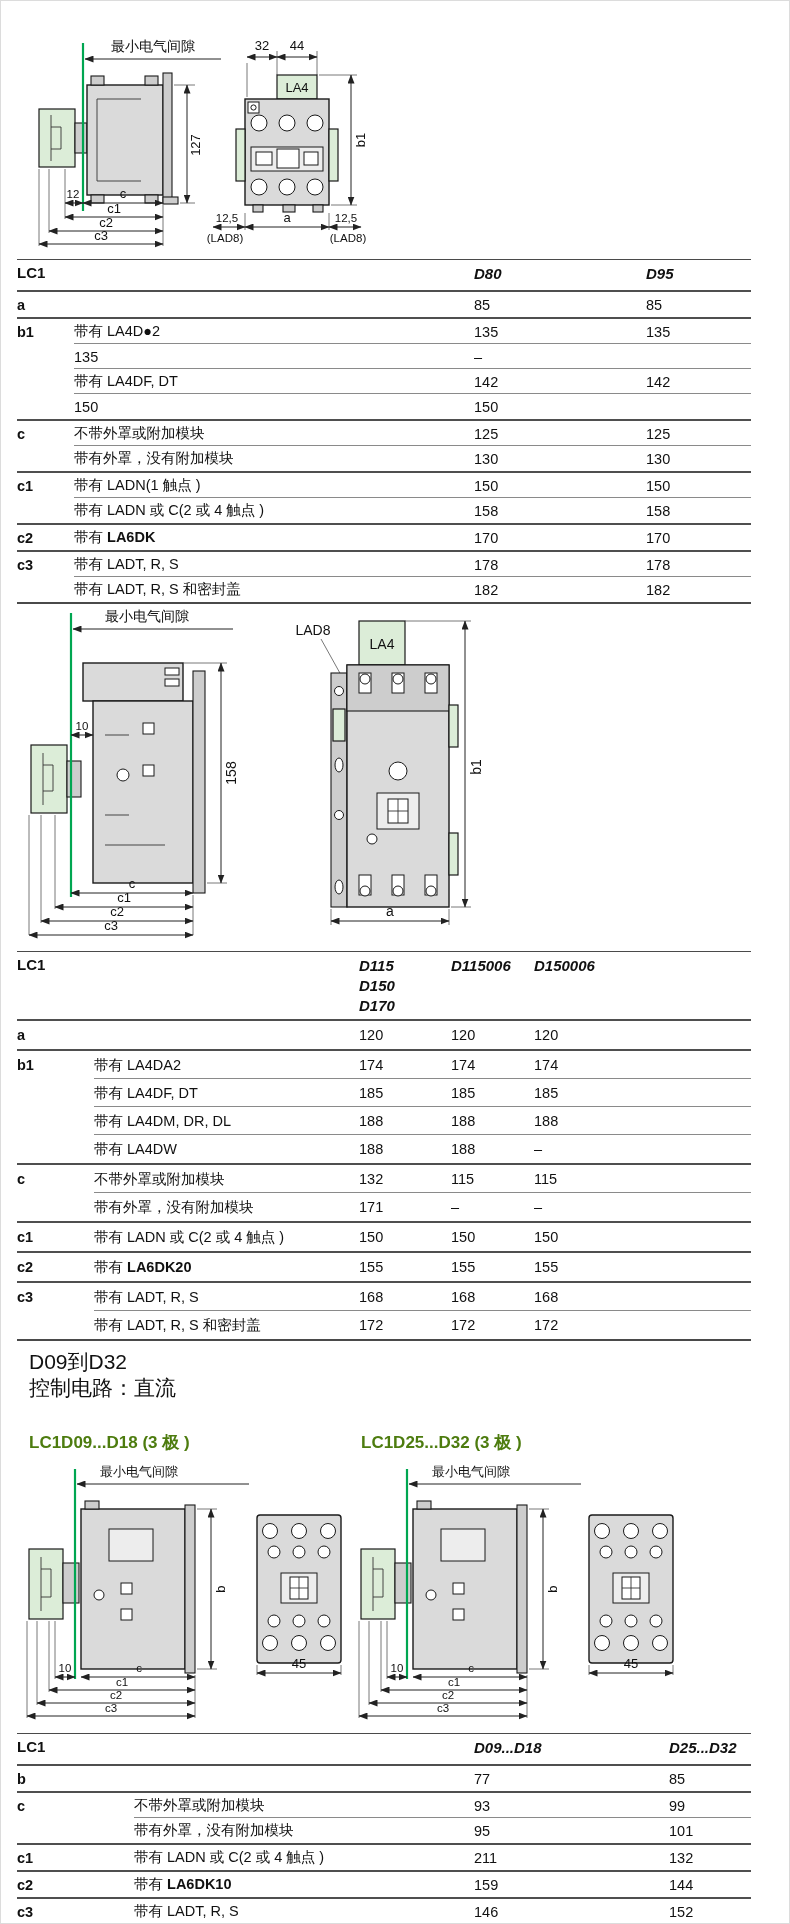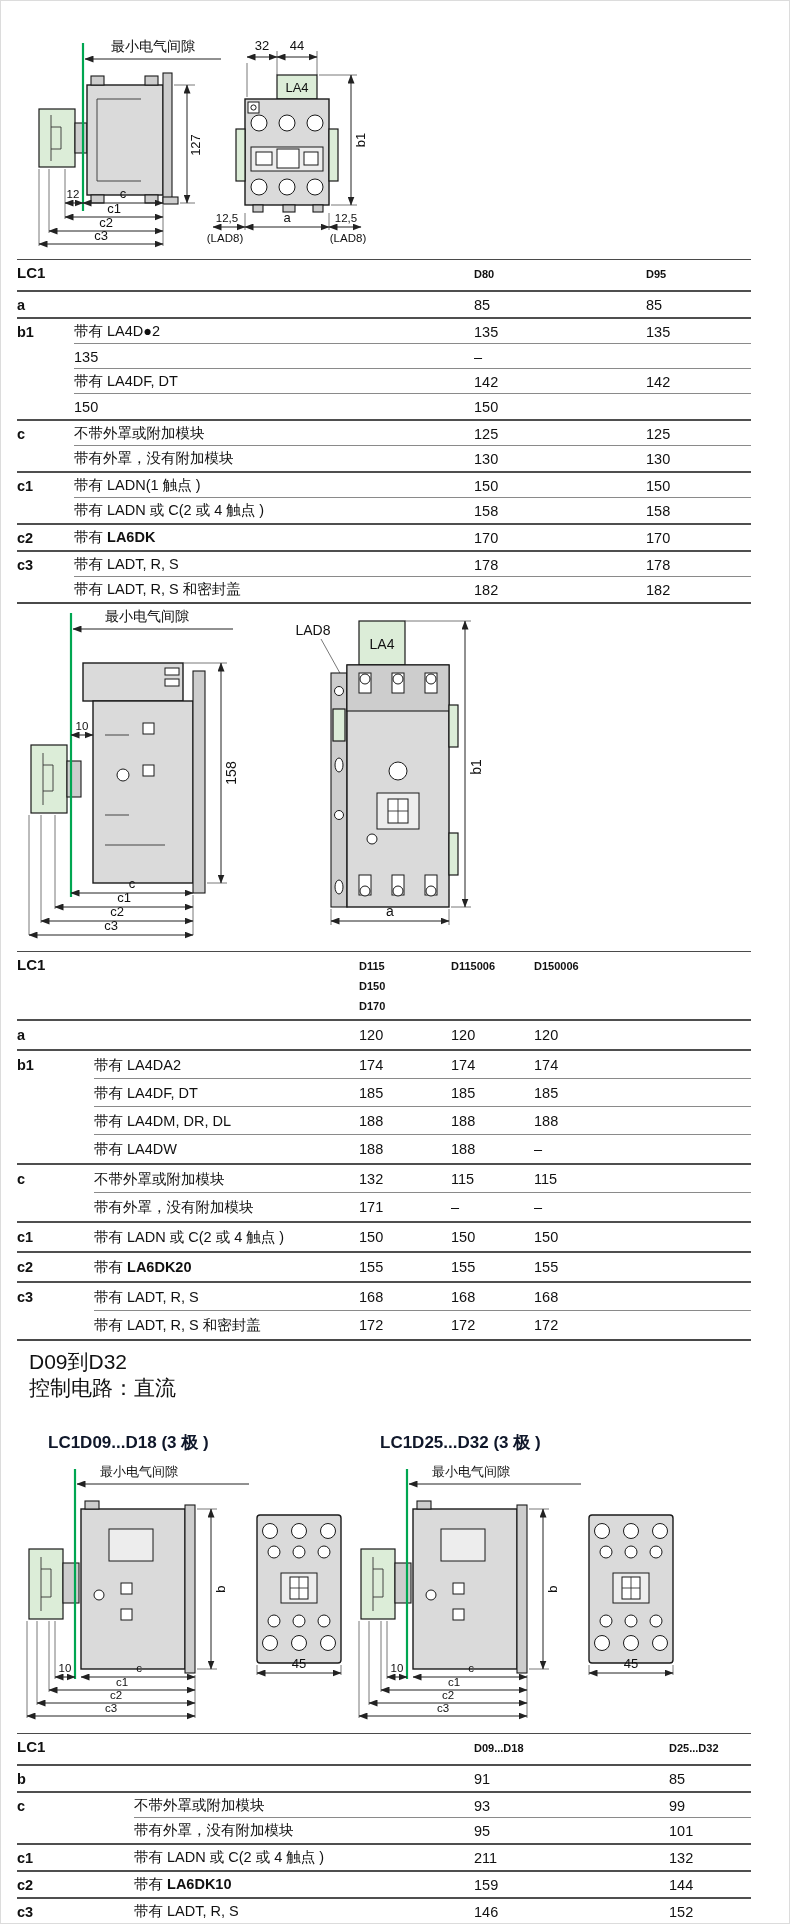--- a/index.html
+++ b/index.html
@@ -1,32 +1,32 @@
 <!DOCTYPE html>
 <html><head>
 <meta charset="utf-8">
 <style>
   html,body{margin:0;padding:0;background:#fff;}
   .page{position:relative;width:790px;height:1924px;background:#fff;overflow:hidden;
         font-family:"Liberation Sans","DejaVu Sans",sans-serif;color:#111;
         border:1px solid #dcdcdc;box-sizing:border-box;}
   .abs{position:absolute;}
   .h1{position:absolute;left:28px;font-size:21px;font-weight:bold;color:#000;letter-spacing:.2px;}
-  .h2{position:absolute;font-size:17px;font-weight:bold;color:#0f172a;margin-left:19px;}
+  .h2{position:absolute;font-size:17px;font-weight:bold;color:#4d7c0f;}
   .s3txt{position:absolute;left:28px;font-size:21px;line-height:26px;color:#111;}
 
   
   .dim-table{position:absolute;left:16px;width:734px;border-top:1.5px solid #4a4a4a;
              border-bottom:2px solid #4a4a4a;font-size:14.5px;}
   .trow{display:grid;position:relative;align-items:center;min-height:23px;padding:1px 0;}
   #t1 .trow{grid-template-columns:57px 400px 172px 105px;--ind:57px;}
   #t2 .trow{grid-template-columns:77px 265px 92px 83px 217px;--ind:77px;min-height:26px;}
   #t3 .trow{grid-template-columns:117px 340px 195px 82px;--ind:117px;}
   .thead{font-weight:bold;align-items:start;padding:4px 0 3px;}
-  .thead .tval{white-space:pre-line;font-size:11px;line-height:20px;}
+  .thead .tval{white-space:pre-line;font-size:15px;line-height:20px;font-style:italic;}
   .thead .tkey{font-size:15px;}
   .sep-full{border-top:2px solid #4f4f4f;}
   .sep-indent::before{content:"";position:absolute;left:var(--ind);right:0;top:-1px;border-top:1px solid #8a8a8a;}
   .tkey{font-weight:bold;}
   .tdesc b{font-weight:bold;}
 
   
   svg text{font-family:"Liberation Sans","DejaVu Sans",sans-serif;fill:#111;text-anchor:middle;}
   .t14{font-size:14px;} .t13{font-size:13px;} .t12{font-size:11.5px;}
   .dl{stroke:#222;stroke-width:1;fill:none;}
@@ -523,21 +523,21 @@
   <div id="t3" class="dim-table" style="top:1732px">
       <div class="trow thead">
         <div class="tkey">LC1</div>
         <div class="tdesc"></div>
         <div class="tval">D09...D18</div>
         <div class="tval">D25...D32</div>
       </div>
       <div class="trow sep-full">
         <div class="tkey">b</div>
         <div class="tdesc"></div>
-        <div class="tval">91</div>
+        <div class="tval">77</div>
         <div class="tval">85</div>
       </div>
       <div class="trow sep-full">
         <div class="tkey">c</div>
         <div class="tdesc">不带外罩或附加模块</div>
         <div class="tval">93</div>
         <div class="tval">99</div>
       </div>
       <div class="trow sep-indent">
         <div class="tkey"></div>

